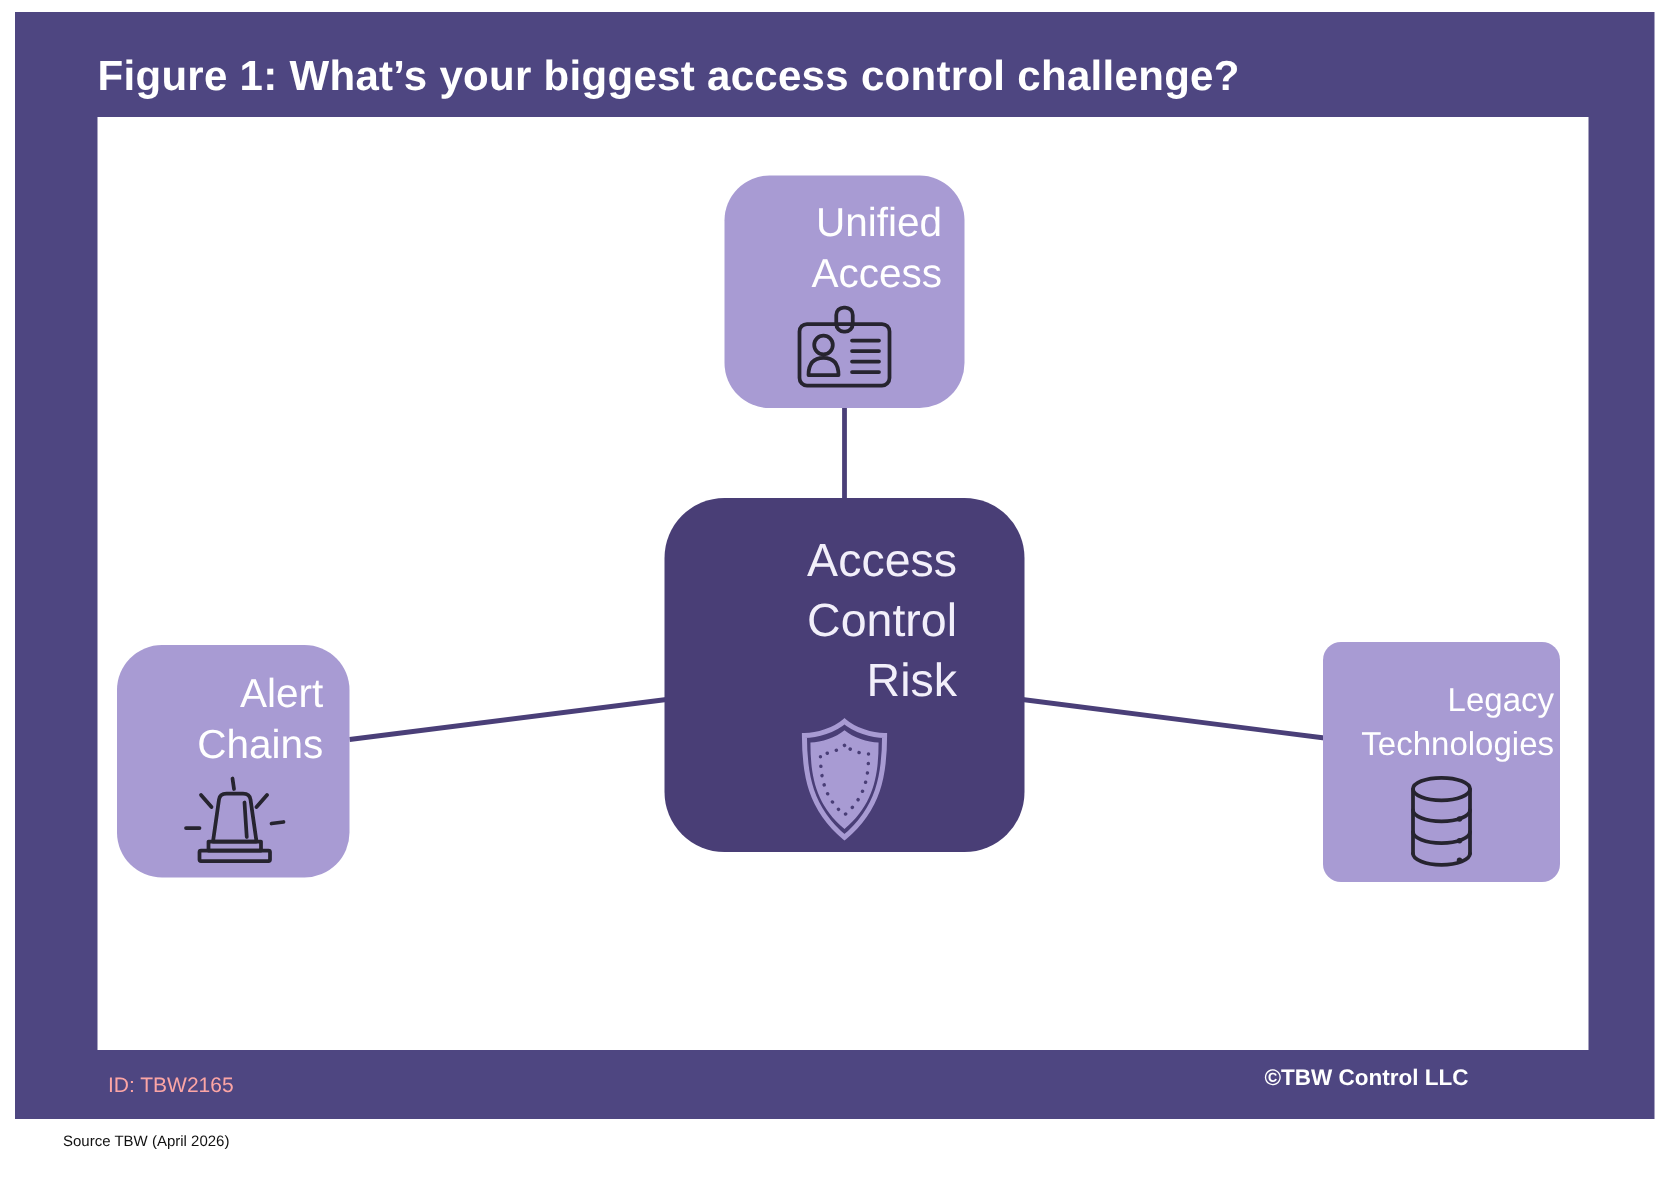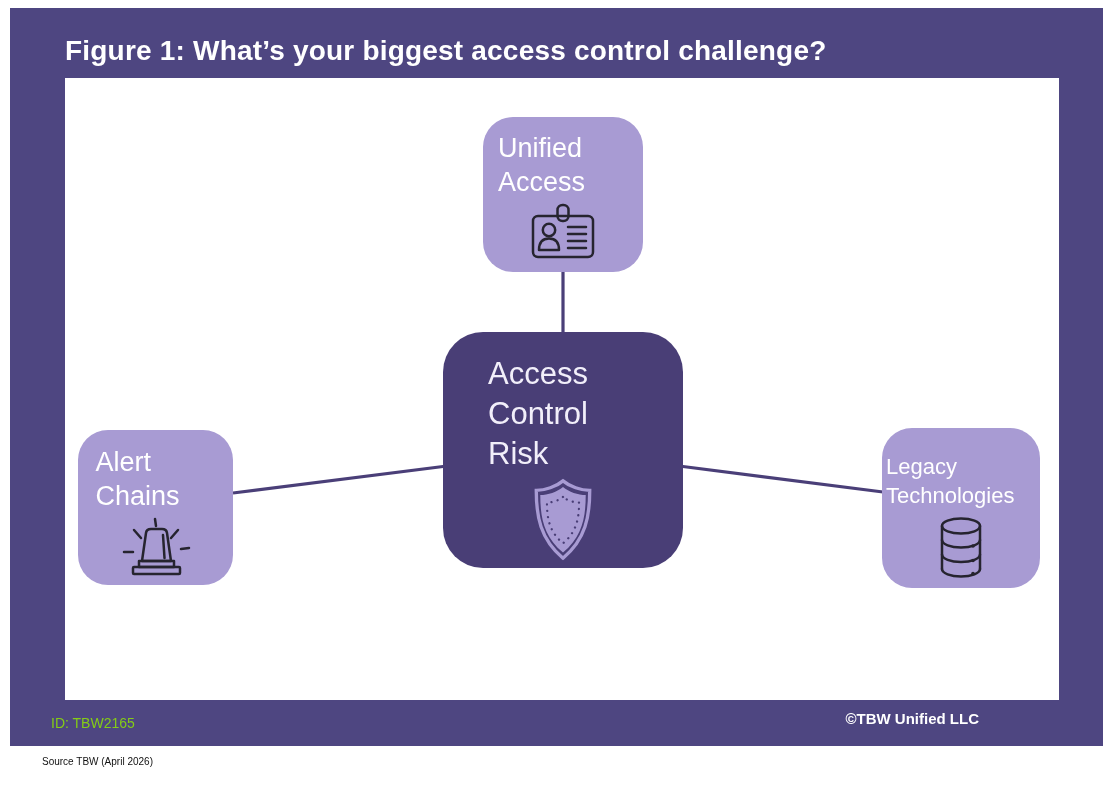--- a/index.html
+++ b/index.html
@@ -55,27 +55,27 @@
     position: absolute;
     background: var(--node-purple, #a89bd3);
     border-radius: 30px;
     display: flex;
     flex-direction: column;
     align-items: center;
     box-sizing: border-box;
   }
   .node-label {
     color: var(--node-text, #ffffff);
-    text-align: left;
+    text-align: right;
   }
   .node-top   { left: 418px; top: 39px;  width: 160px; height: 155px; padding-top: 14px; }
   .node-top .node-label   { font-size: 27px; line-height: 34px; width: 130px; }
   .node-left  { left: 13px;  top: 352px; width: 155px; height: 155px; padding-top: 15px; }
   .node-left .node-label  { font-size: 27px; line-height: 34px; width: 120px; }
-  .node-right { left: 817px; top: 350px; width: 158px; height: 160px; padding-top: 24px; }
+  .node-right { left: 817px; top: 350px; width: 158px; height: 160px; padding-top: 24px; border-radius: 12px; }
   .node-right .node-label { font-size: 22px; line-height: 29px; width: 150px; }
   .node-center {
     left: 378px; top: 254px;
     width: 240px; height: 236px;
     background: var(--center-box-purple, #493e76);
     border-radius: 40px;
     padding-top: 22px;
   }
   .node-center .node-label {
     font-size: 31px;
@@ -100,23 +100,23 @@
   .shield-inner { fill: var(--node-purple, #a89bd3); }
   .shield-dots {
     fill: none;
     stroke: var(--shield-dot, #493e76);
     stroke-width: 4;
     stroke-dasharray: 0.1 11;
     stroke-linecap: round;
   }
   .id-label {
     position: absolute;
-    left: 41px;
+    left: 62px;
     top: 707px;
-    color: #84cc16;
+    color: #fca5a5;
     font-size: 14px;
   }
   .copyright {
     position: absolute;
     right: 124px;
     top: 702px;
     color: #ffffff;
     font-size: 15px;
     font-weight: 600;
   }
@@ -191,16 +191,16 @@
         <path class="ln" d="M5 53 a19 7.5 0 0 0 38 0"></path>
         <circle class="dot-fill" cx="36" cy="30" r="1.8"></circle>
         <circle class="dot-fill" cx="36" cy="44.5" r="1.8"></circle>
         <circle class="dot-fill" cx="36" cy="57.5" r="1.8"></circle>
       </svg>
     </div>
 
   </div>
 
   <div class="id-label">ID: TBW2165</div>
-  <div class="copyright">©TBW Unified LLC</div>
+  <div class="copyright">©TBW Control LLC</div>
 </div>
 
 <div class="source-line">Source TBW (April 2026)</div>
 
 </body></html>

